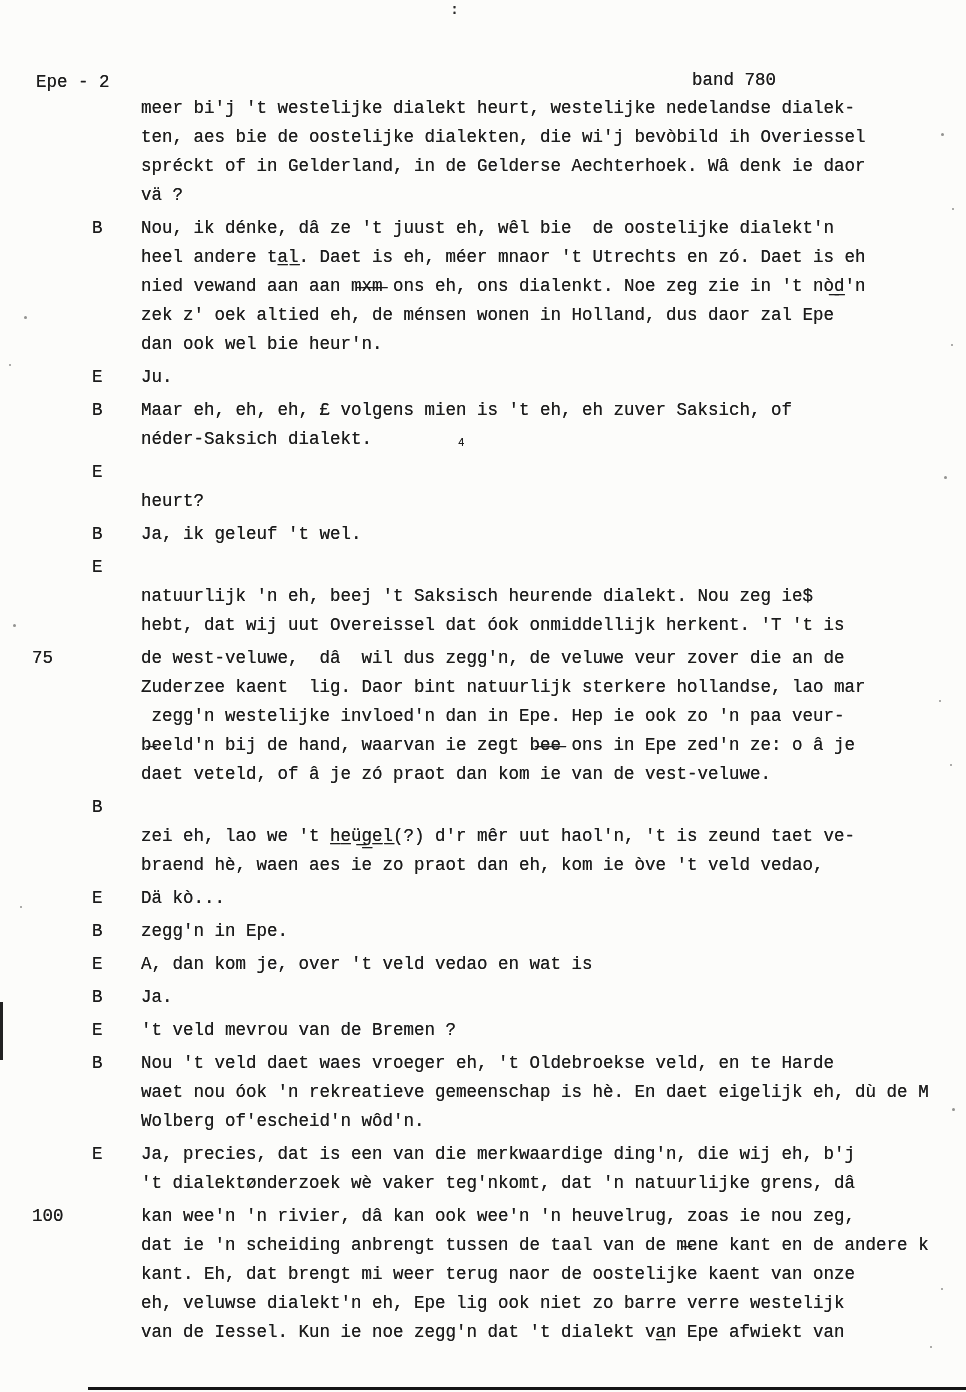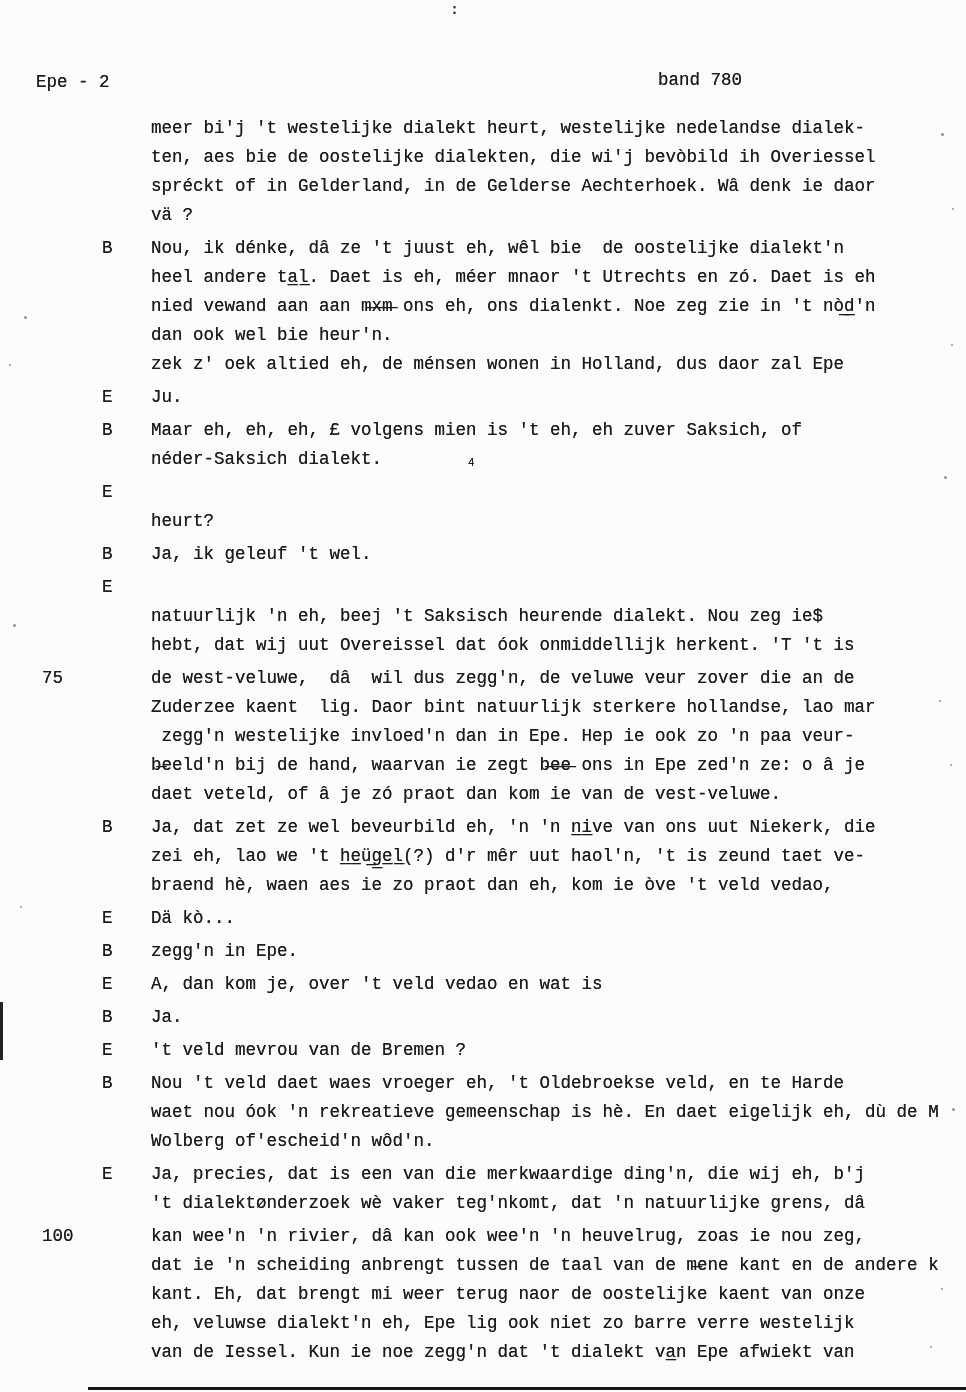--- a/index.html
+++ b/index.html
@@ -8,23 +8,23 @@
     width:966px;height:1392px;
     margin:0 auto;
     background:#fcfcfa;
     overflow:hidden;
     font-family:"Liberation Mono","DejaVu Sans Mono",monospace;
     font-size:17.5px;
     color:#1c1c1c;
     text-shadow:0 0 0.6px rgba(25,25,25,.85);
   }
   .hdr-page{position:absolute;top:72px;left:36px;white-space:pre;}
-  .hdr-band{position:absolute;top:70px;left:658px;white-space:pre;}
+  .hdr-band{position:absolute;top:70px;left:692px;white-space:pre;}
   .top-mark{position:absolute;top:2px;left:450px;font-size:15px;color:#2a2a2a;}
-  .transcript{position:absolute;top:94px;left:16px;right:0;margin-top:20px;}
+  .transcript{position:absolute;top:94px;left:6px;right:0;}
   .line{display:flex;line-height:29px;height:29px;align-items:baseline;}
   .line.gap{margin-top:4px;}
   .m{flex:0 0 86px;padding-left:26px;box-sizing:border-box;white-space:pre;}
   .s{flex:0 0 49px;white-space:pre;}
   .t{flex:1 1 auto;white-space:pre;}
   .speckle{position:absolute;background:#3a3a38;border-radius:50%;opacity:.55;}
   .edge-bottom{position:absolute;left:88px;right:0;bottom:2px;height:3px;background:#161616;}
   .edge-left{position:absolute;left:0;top:1002px;width:3px;height:58px;background:#222;}
 </style>
 </head>
@@ -69,27 +69,27 @@
       <span class="t">heel andere ta̲l̲. Daet is eh, méer mnaor 't Utrechts en zó. Daet is eh</span>
     </div>
       <div class="line">
       <span class="m"></span>
       <span class="s"></span>
       <span class="t">nied vewand aan aan m̶x̶m̶ ons eh, ons dialenkt. Noe zeg zie in 't nò̲d̲'n</span>
     </div>
       <div class="line">
       <span class="m"></span>
       <span class="s"></span>
+      <span class="t">zek z' oek altied eh, de ménsen wonen in Holland, dus daor zal Epe</span>
+    </div>
+      <div class="line">
+      <span class="m"></span>
+      <span class="s"></span>
       <span class="t">dan ook wel bie heur'n.</span>
     </div>
-      <div class="line">
-      <span class="m"></span>
-      <span class="s"></span>
-      <span class="t">zek z' oek altied eh, de ménsen wonen in Holland, dus daor zal Epe</span>
-    </div>
       <div class="line gap">
       <span class="m"></span>
       <span class="s">E</span>
       <span class="t">Ju.</span>
     </div>
       <div class="line gap">
       <span class="m"></span>
       <span class="s">B</span>
       <span class="t">Maar eh, eh, eh, £ volgens mien is 't eh, eh zuver Saksich, of</span>
     </div>
@@ -147,21 +147,20 @@
       <span class="t">b̶eeld'n bij de hand, waarvan ie zegt b̶e̶e̶ ons in Epe zed'n ze: o â je</span>
     </div>
       <div class="line">
       <span class="m"></span>
       <span class="s"></span>
       <span class="t">daet veteld, of â je zó praot dan kom ie van de vest-veluwe.</span>
     </div>
       <div class="line gap">
       <span class="m"></span>
       <span class="s">B</span>
-      <span class="t">Ja, dat zet ze wel beveurbild eh, 'n 'n n̲i̲ve van ons uut Niekerk, die</span>
     </div>
       <div class="line">
       <span class="m"></span>
       <span class="s"></span>
       <span class="t">zei eh, lao we 't h̲e̲ü̲g̲e̲l̲(?) d'r mêr uut haol'n, 't is zeund taet ve-</span>
     </div>
       <div class="line">
       <span class="m"></span>
       <span class="s"></span>
       <span class="t">braend hè, waen aes ie zo praot dan eh, kom ie òve 't veld vedao,</span>

